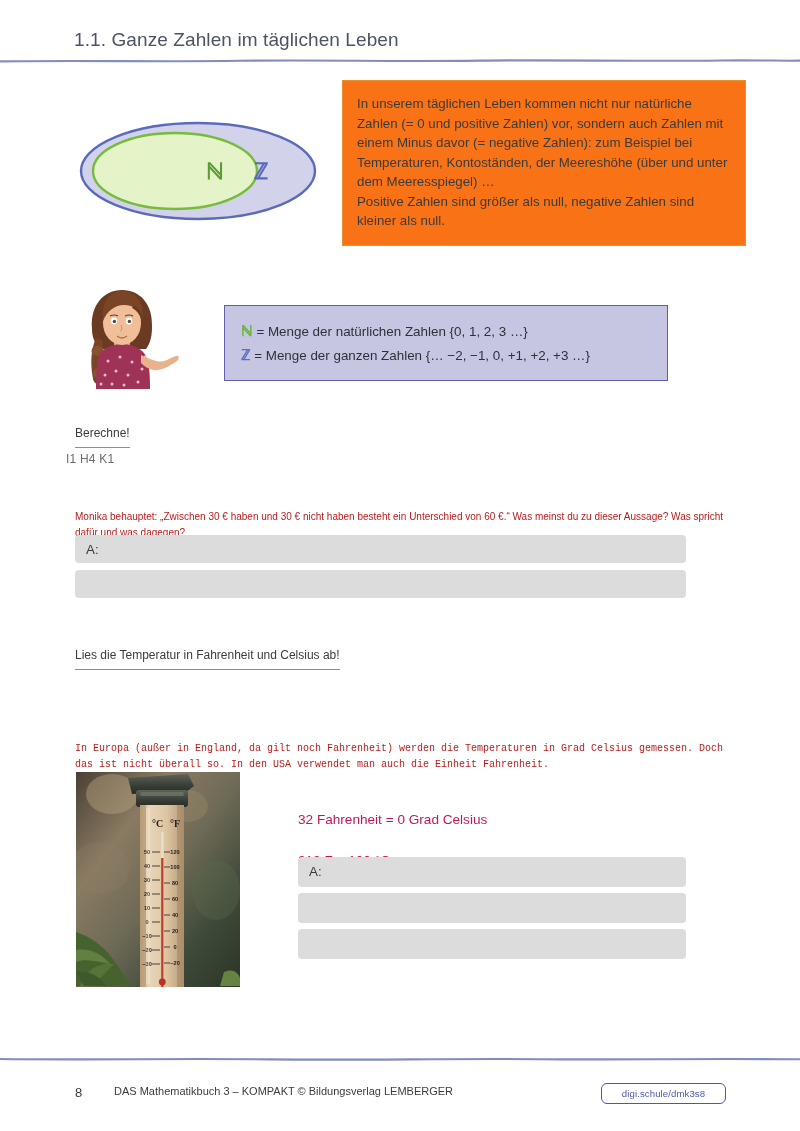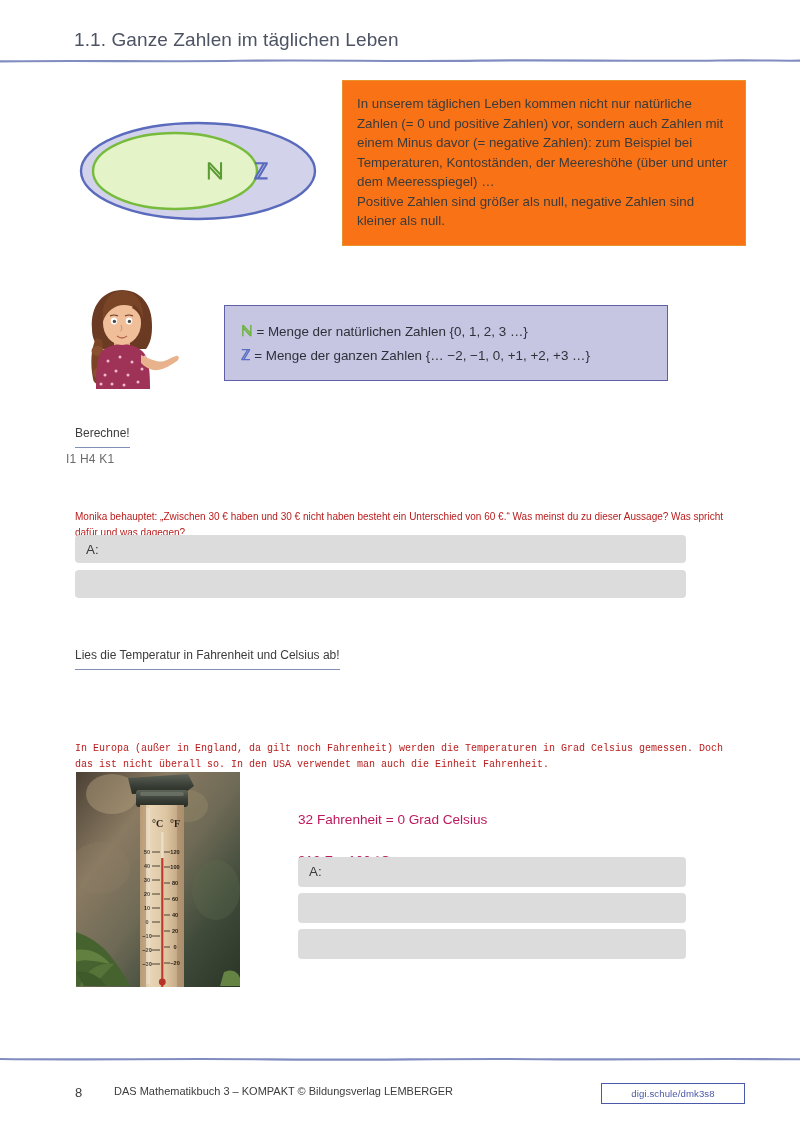--- a/index.html
+++ b/index.html
@@ -185,25 +185,25 @@
     left: 114px;
     top: 1085px;
     font-size: 11px;
     color: #3c3c3c;
     white-space: nowrap;
   }
   #footer-badge {
     position: absolute;
     left: 601px;
     top: 1083px;
-    width: 144px;
+    width: 125px;
     height: 21px;
     box-sizing: border-box;
     border: 1.3px solid #4a5aa8;
-    border-radius: 0;
+    border-radius: 6px;
     color: #4a5aa8;
     font-size: 9.6px;
     text-align: center;
     line-height: 19px;
     letter-spacing: .1px;
   }
 </style>
 </head>
 <body>
 

